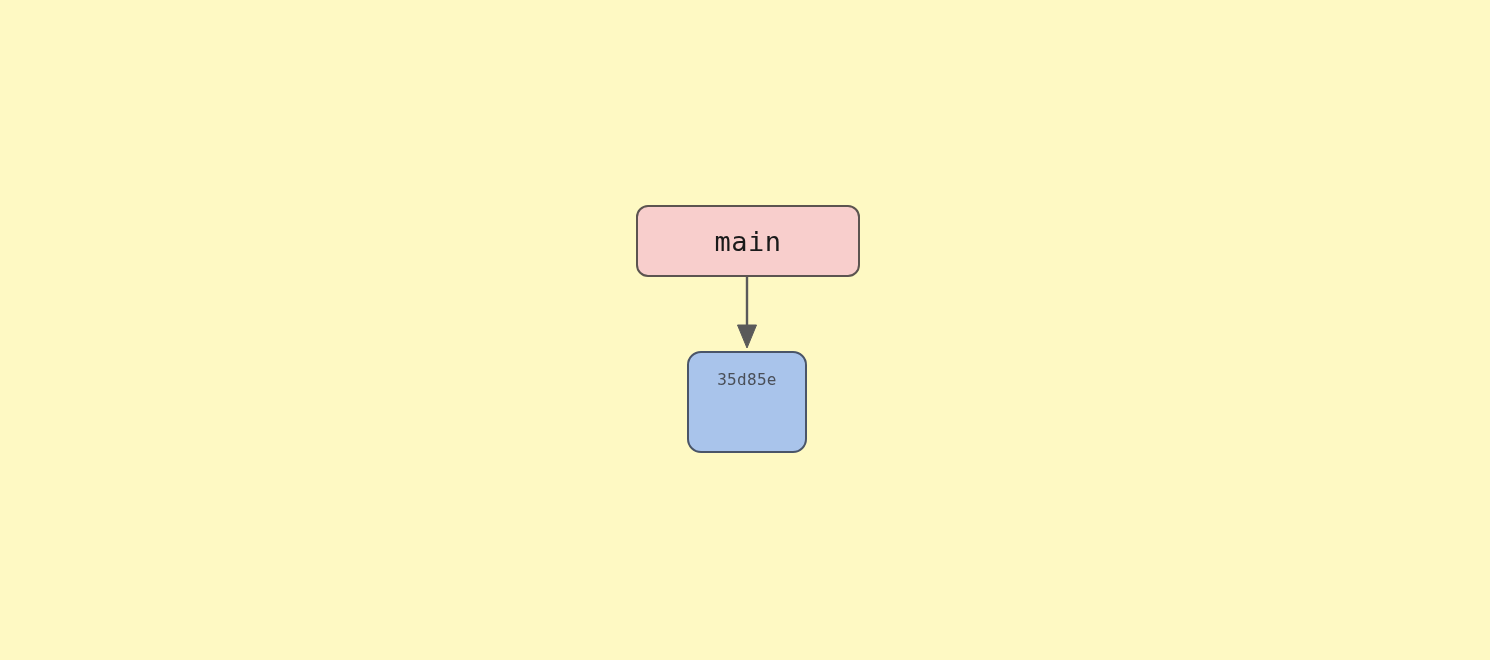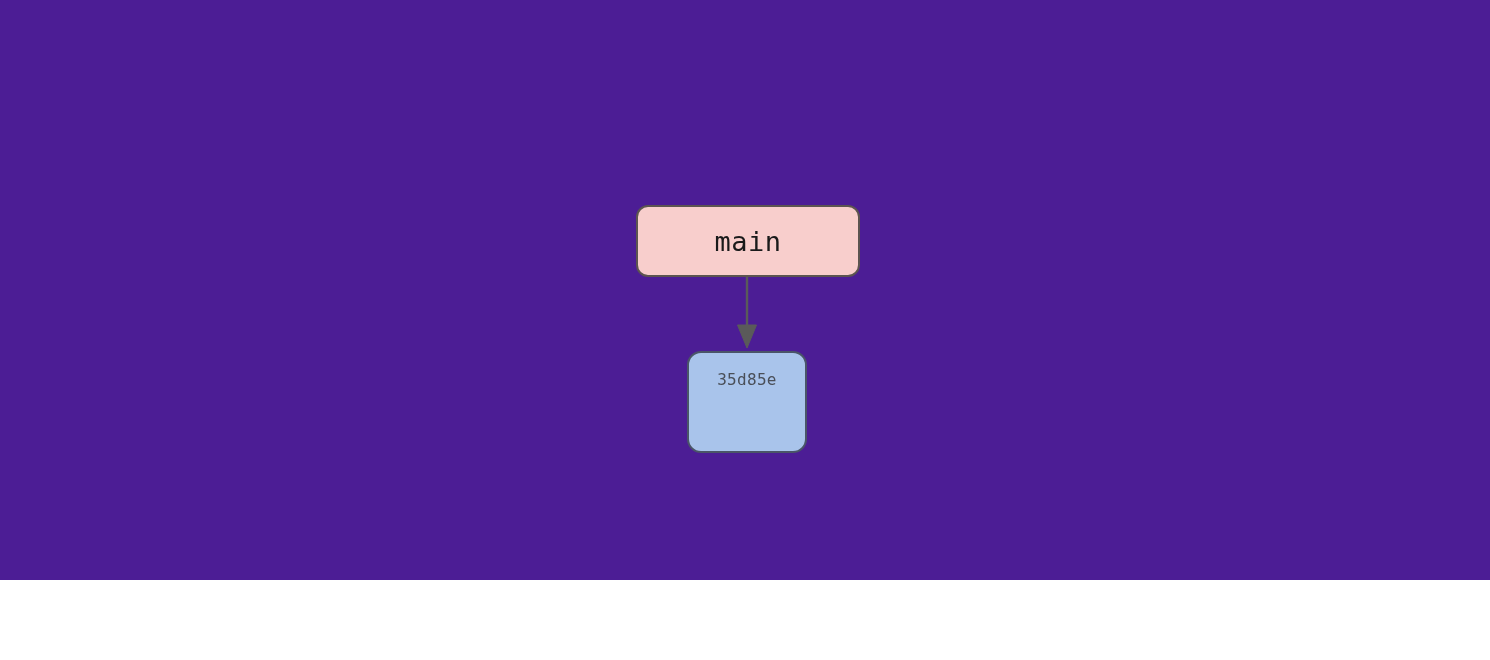--- a/index.html
+++ b/index.html
@@ -10,22 +10,22 @@
   }
   body {
     width: 1490px;
     height: 660px;
     overflow: hidden;
     font-family: "DejaVu Sans Mono", "Liberation Mono", monospace;
   }
   #canvas {
     position: relative;
     width: 1490px;
-    height: 580px;
-    background: #4c1d95;
+    height: 660px;
+    background: #fef9c3;
   }
   .node {
     position: absolute;
     box-sizing: border-box;
     display: flex;
     justify-content: center;
   }
   
   .node-main {
     left: 636px;

